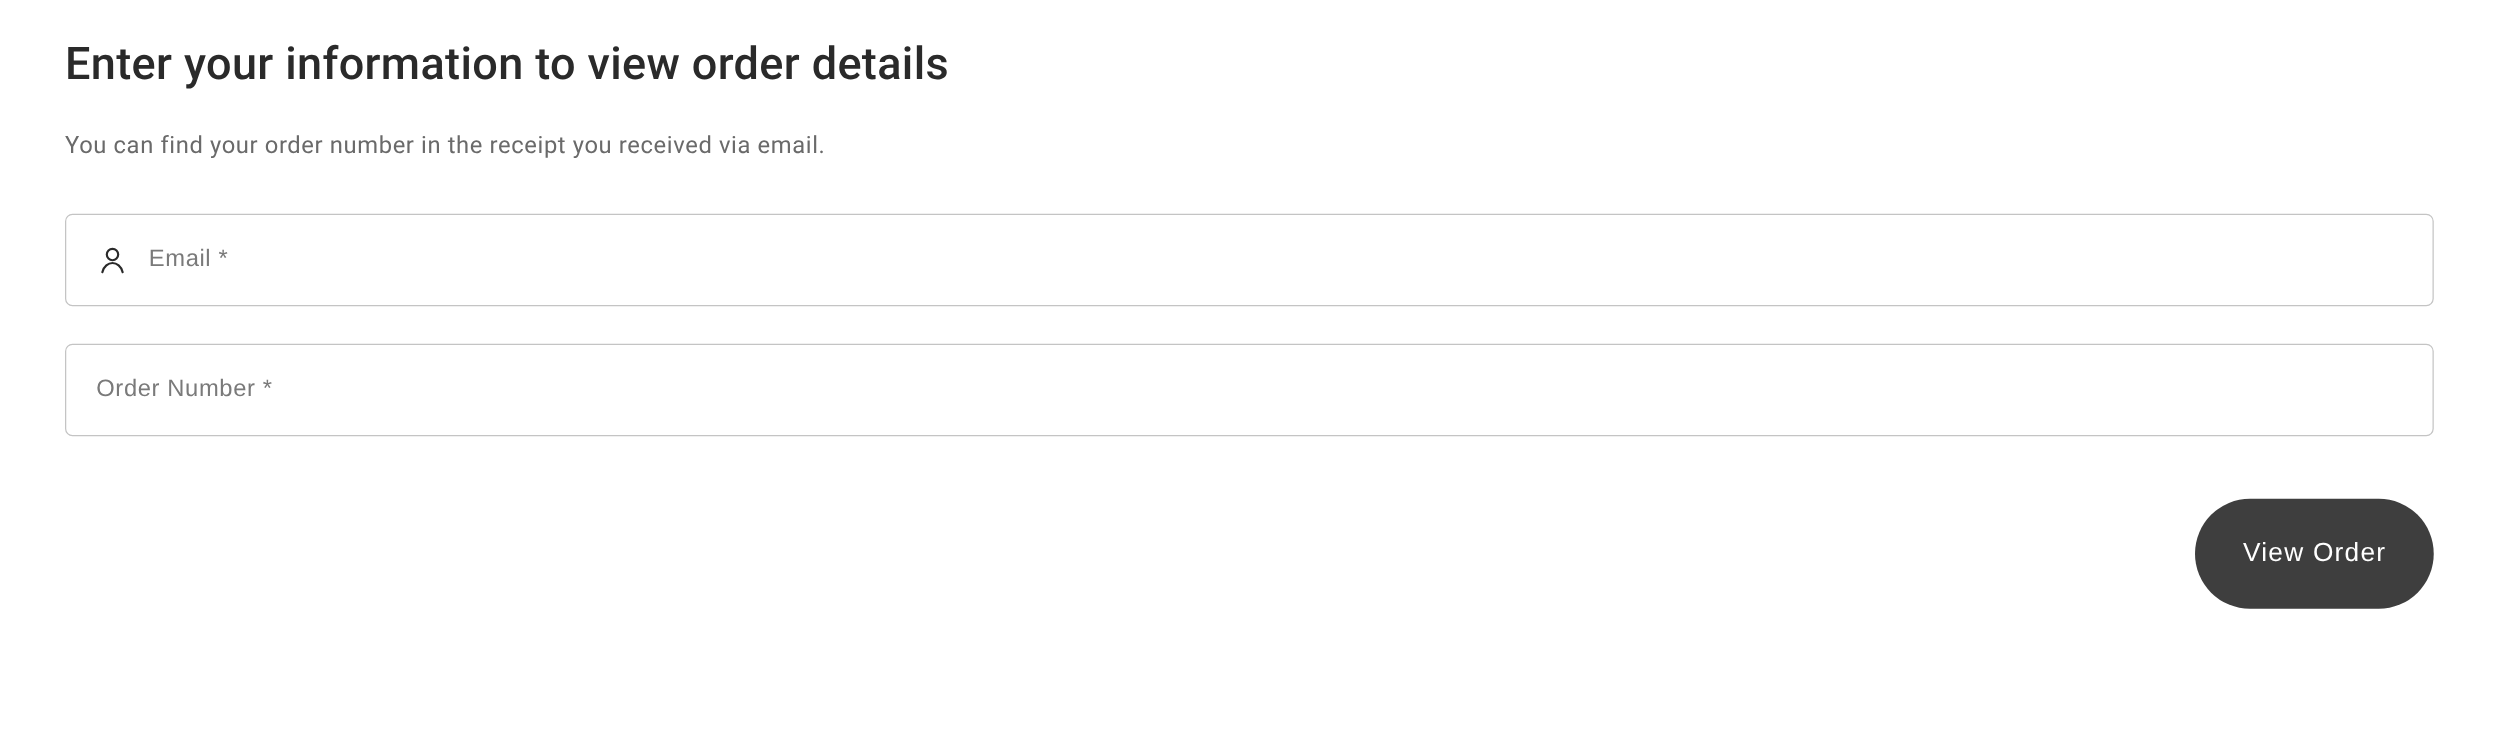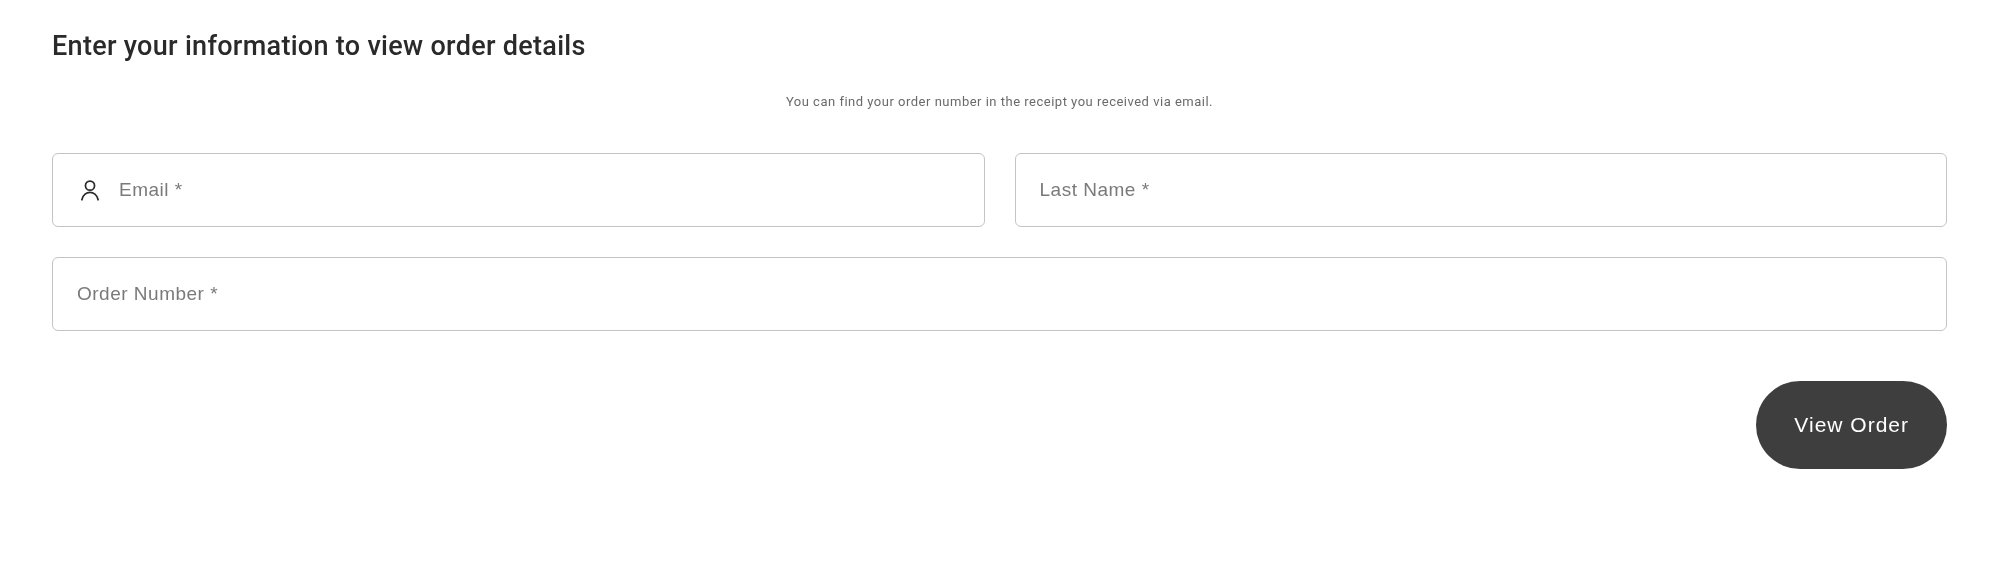--- a/index.html
+++ b/index.html
@@ -8,34 +8,33 @@
       padding: 0;
     }
     
     body {
       font-family: -apple-system, BlinkMacSystemFont, "Segoe UI", Roboto, Helvetica, Arial, sans-serif;
       background: #fff;
       padding: 30px 52px;
     }
     
     .page-title {
-      font-size: 27px;
+      font-size: 36px;
       font-weight: 500;
       color: #2a2a2a;
       letter-spacing: 0.3px;
       margin-bottom: 32px;
     }
     
     .page-subtitle {
-      font-size: 13px;
+      font-size: 19px;
       font-weight: 400;
       color: #6a6a6a;
       letter-spacing: 0.5px;
       margin-bottom: 44px;
-      text-align: center;
     }
     
     .form-row {
       display: flex;
       gap: 30px;
       margin-bottom: 30px;
     }
     
     .form-row.full {
       gap: 0;
@@ -111,23 +110,20 @@
   <div class="input-wrapper">
     <span class="icon">
       <svg viewBox="0 0 24 24" fill="none" stroke="currentColor" stroke-width="1.6" stroke-linecap="round" stroke-linejoin="round">
         <circle cx="12" cy="8" r="4.2"></circle>
         <path d="M4.5 21c1-4.5 4.4-6.8 7.5-6.8s6.5 2.3 7.5 6.8"></path>
       </svg>
     </span>
     <input type="text" placeholder="Email *" style="">
   </div>
 
-  <div class="input-wrapper">
-    <input type="text" placeholder="Last Name *" style="">
-  </div>
 </div>
 
 <div class="form-row full">
   <div class="input-wrapper">
     <input type="text" placeholder="Order Number *" style="">
   </div>
 </div>
 
 <div class="button-row">
   <button class="view-order-button">View Order</button>

